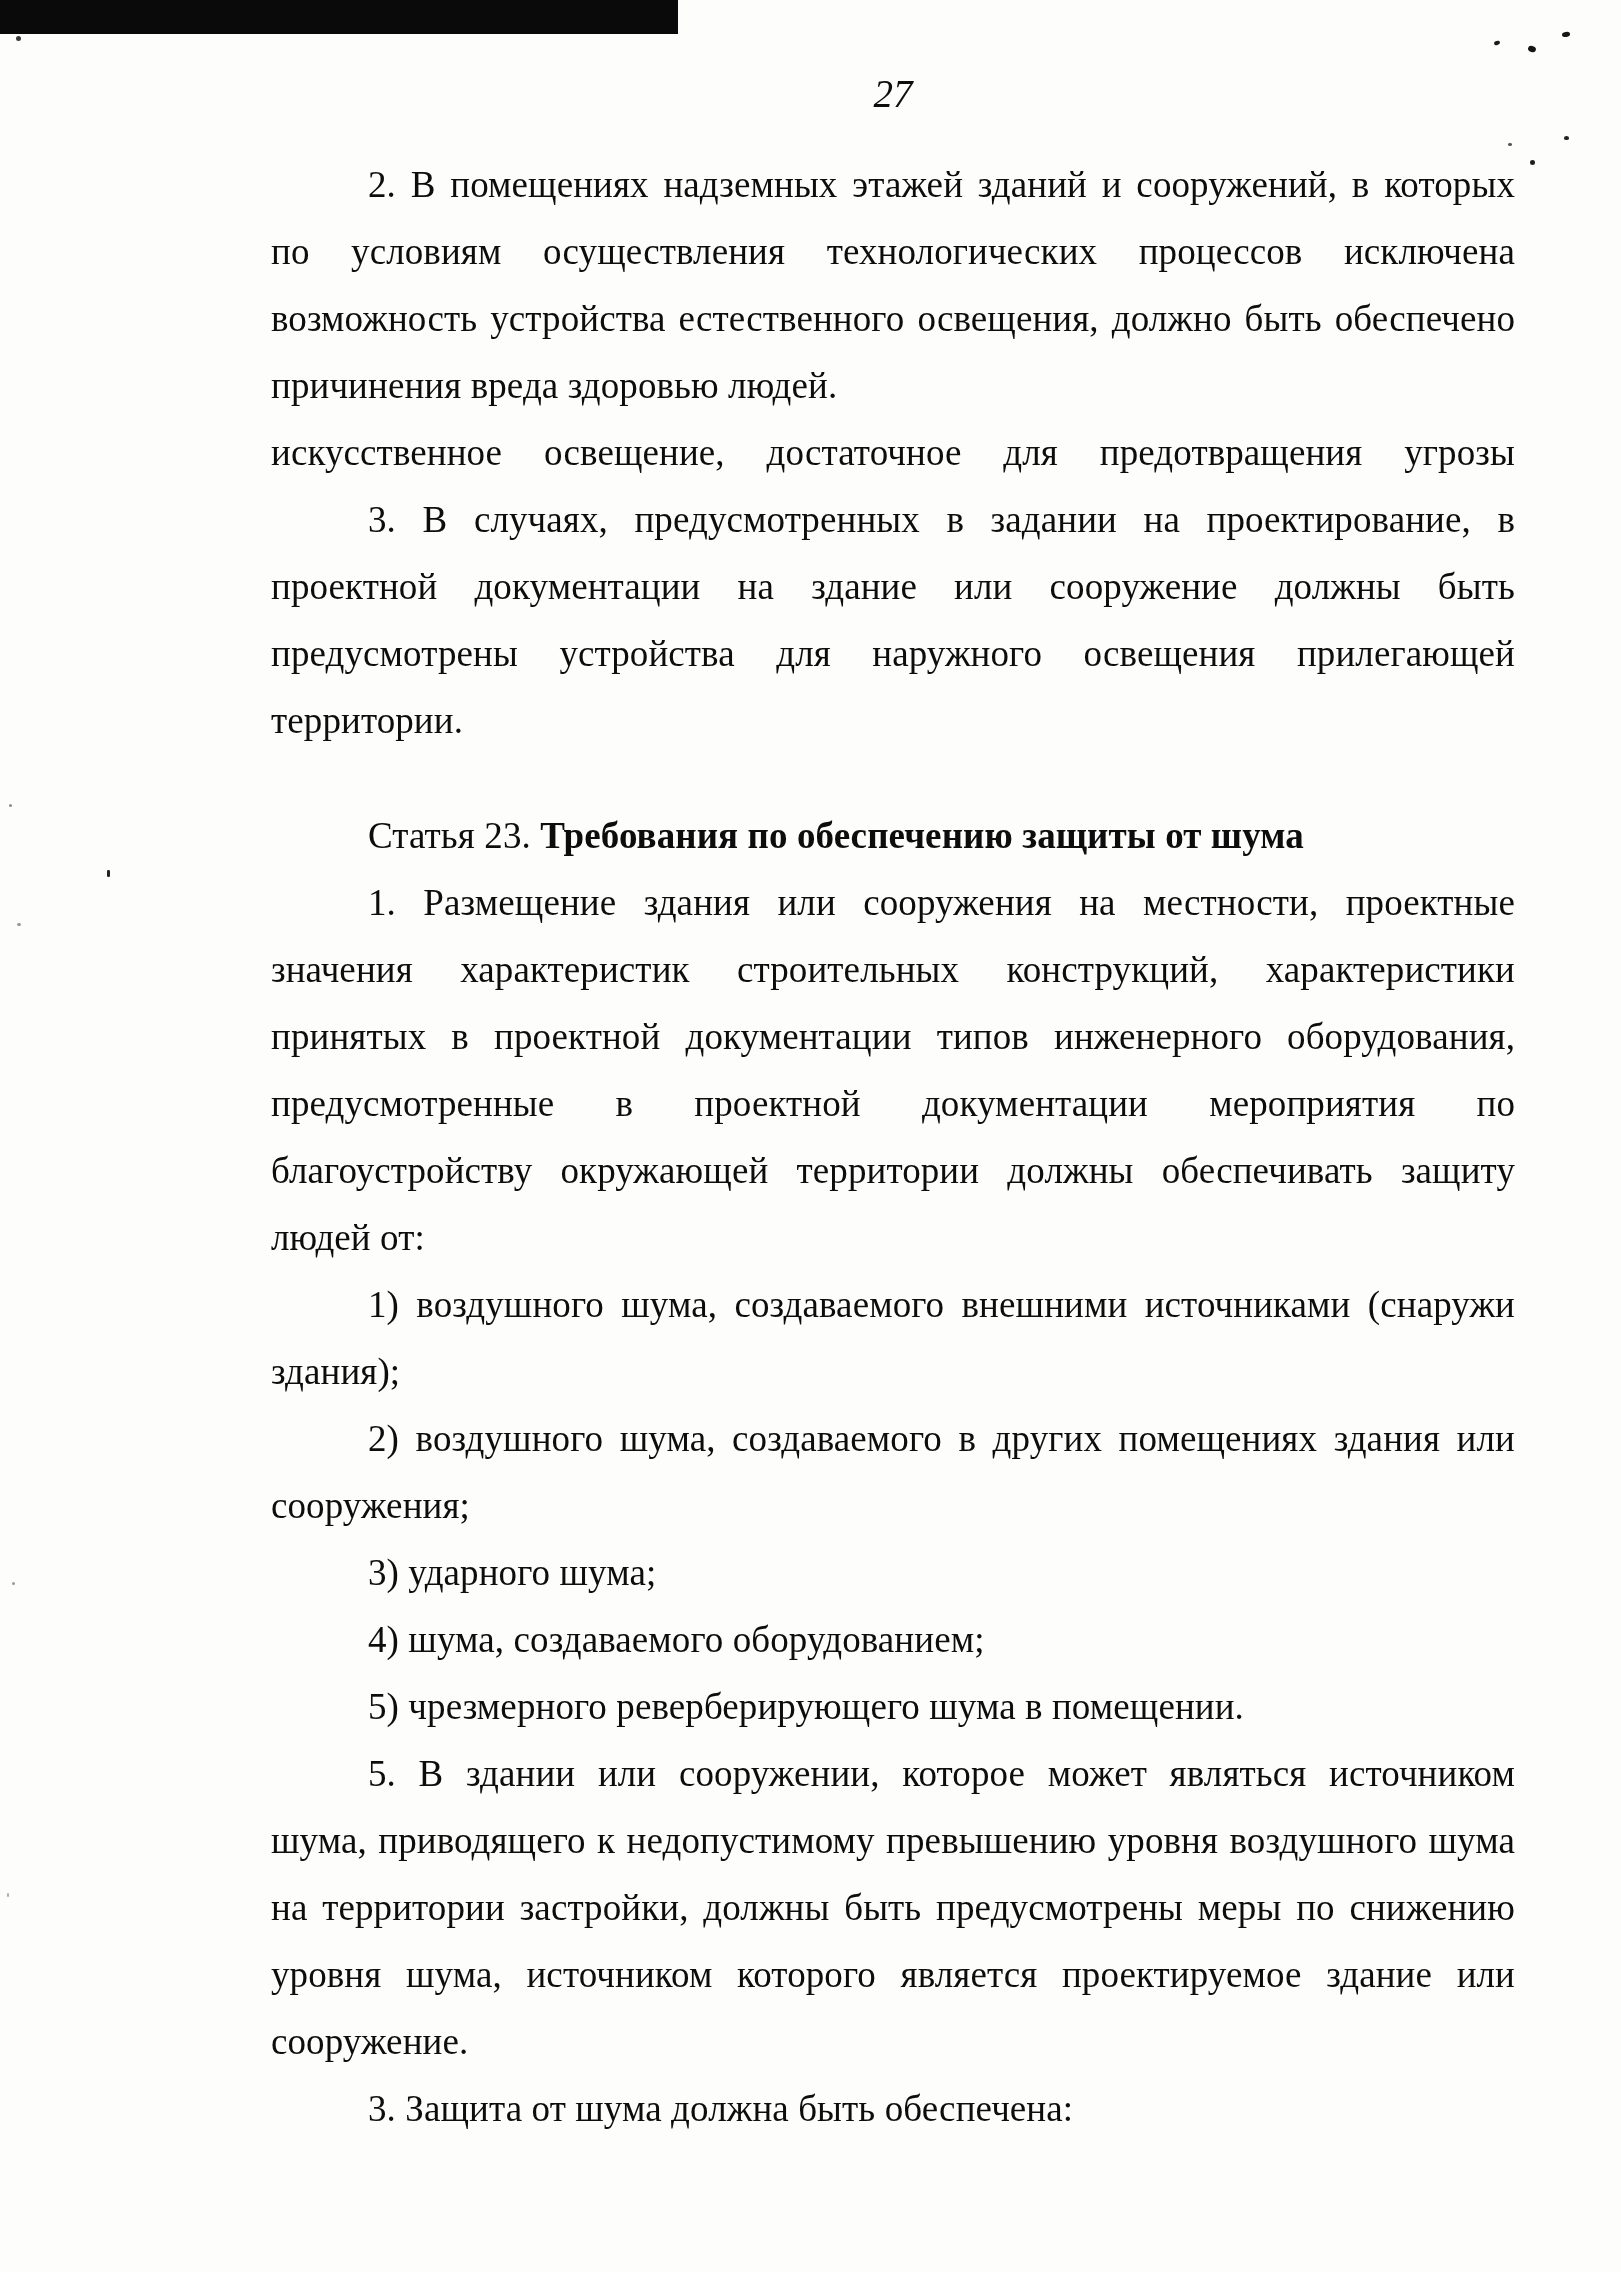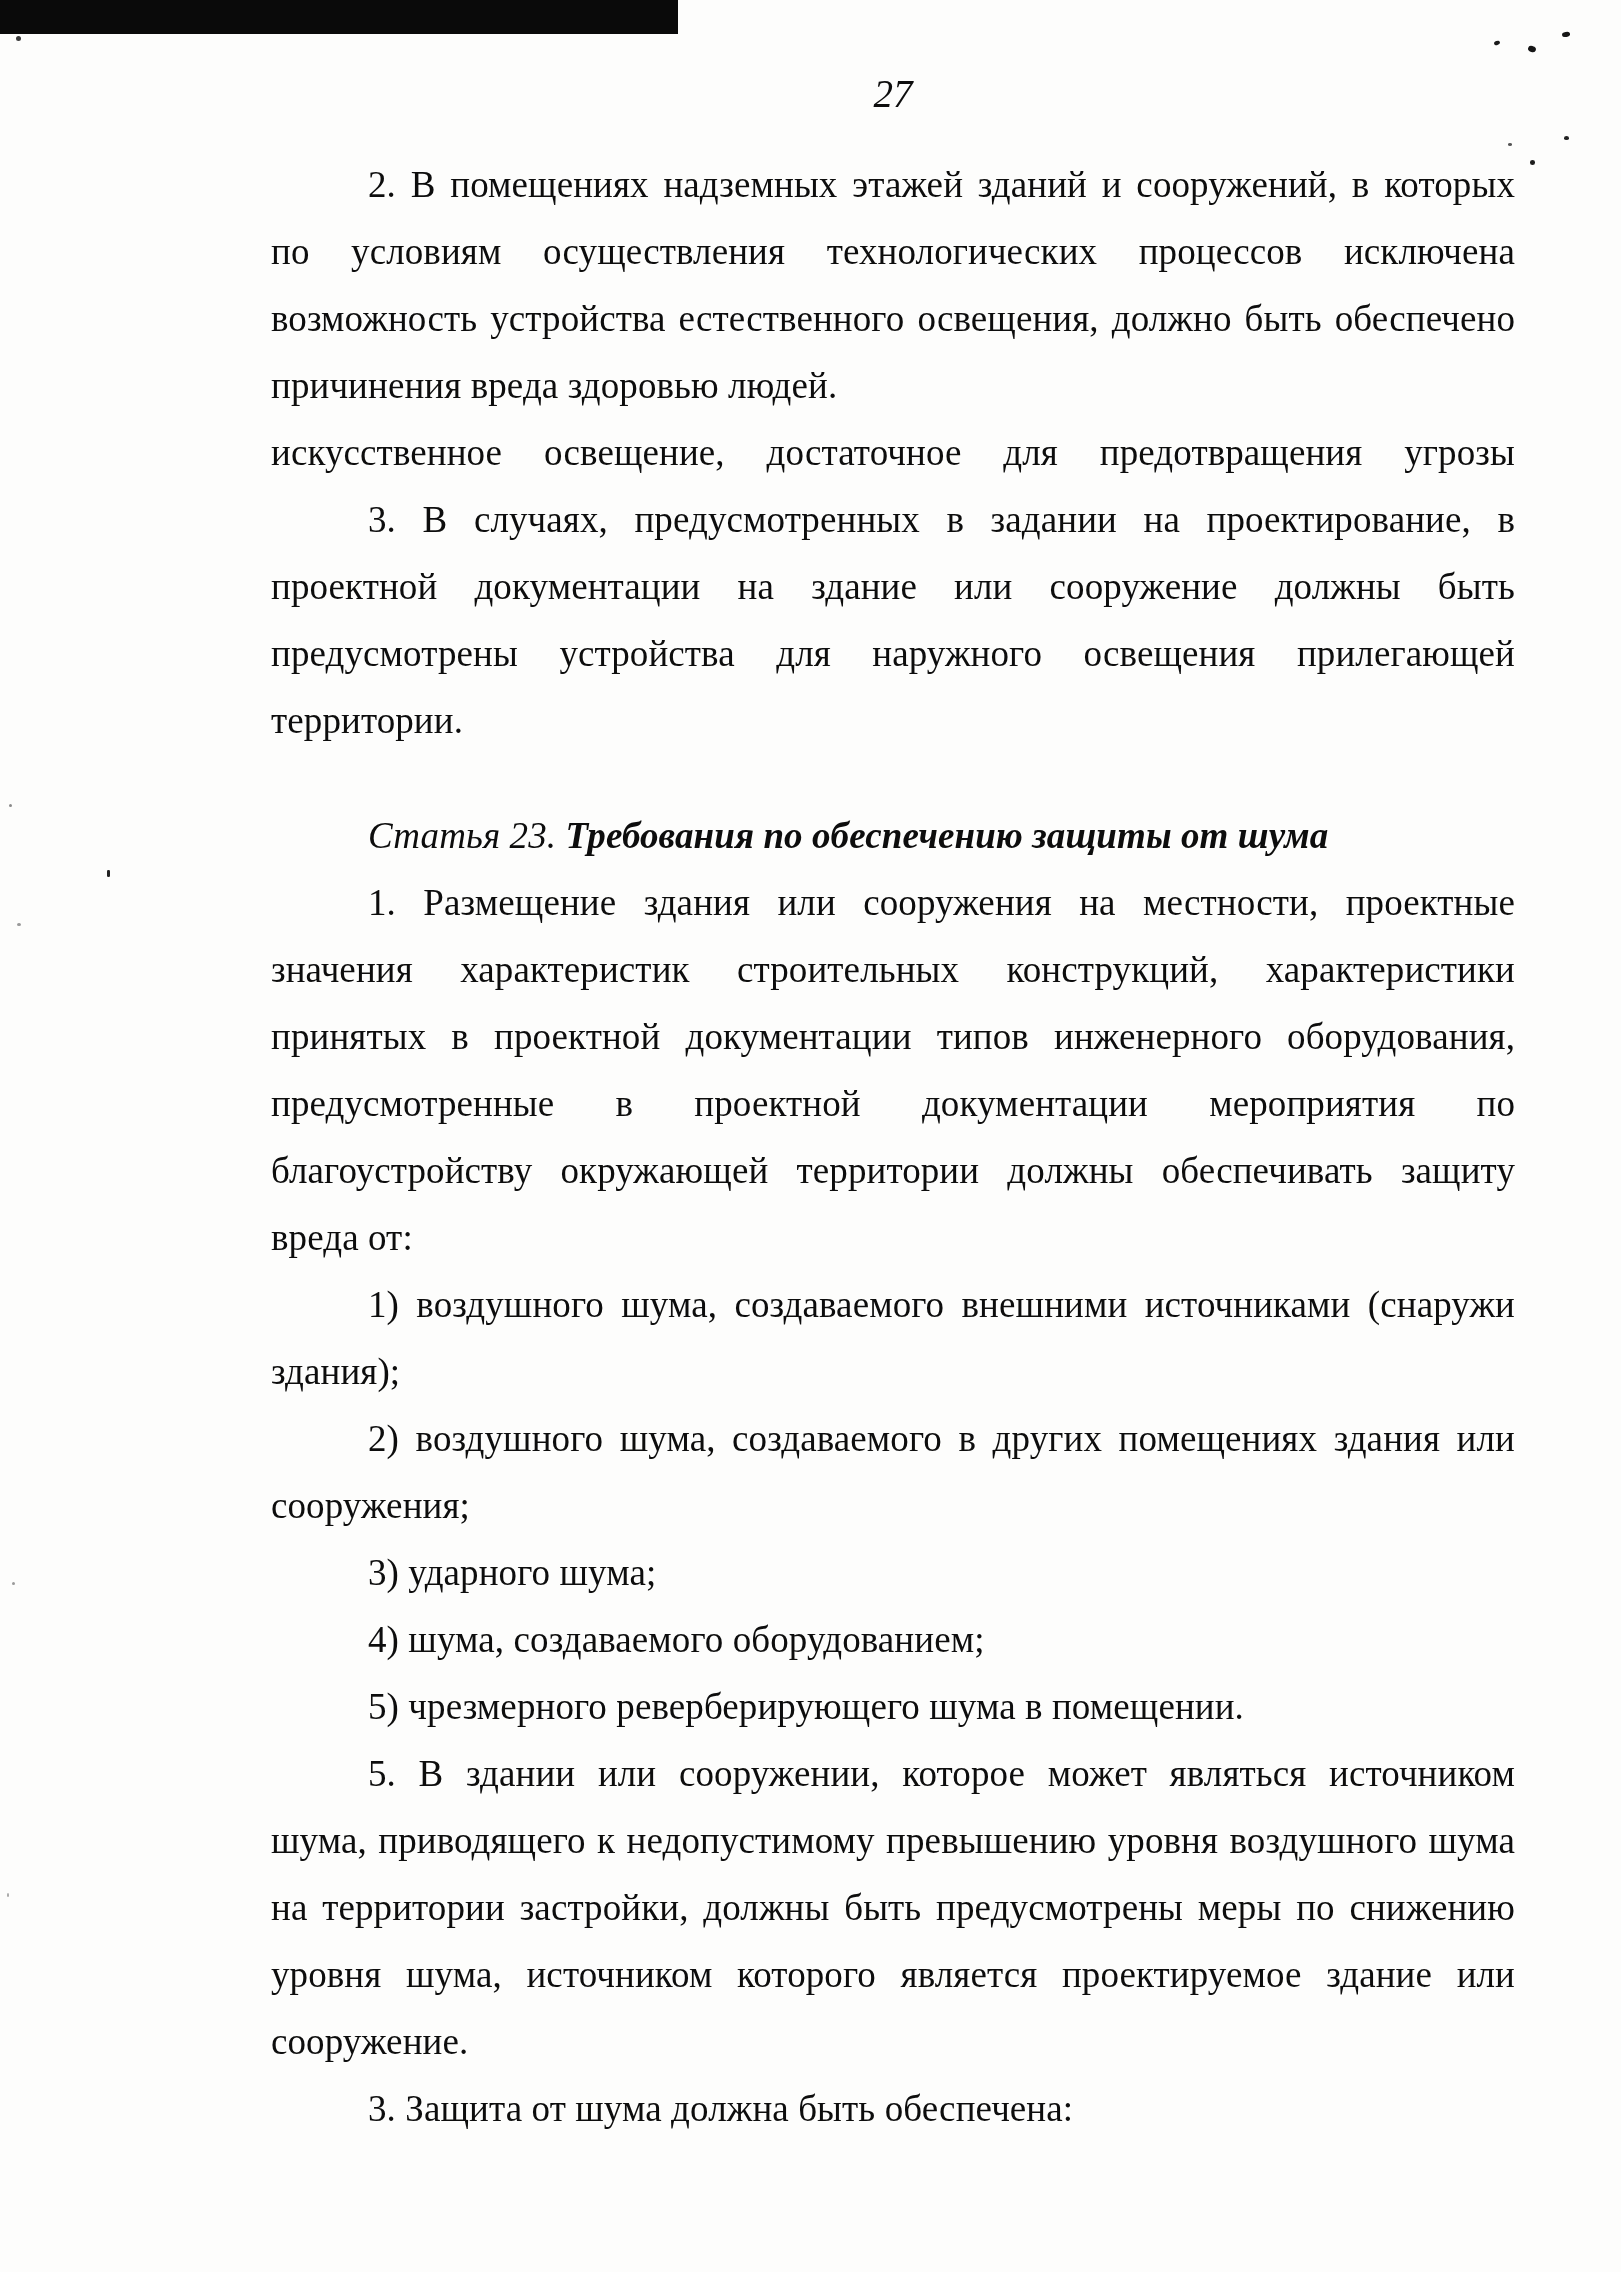--- a/index.html
+++ b/index.html
@@ -30,21 +30,21 @@
 
   .text-block {
     position: absolute; left: 271px; top: 151px; width: 1244px;
     font-size: 37px; line-height: 67px;
     letter-spacing: 0.1px;
   }
   .line { height: 67px; overflow: hidden; }
   .ind  { text-indent: 97px; }
   .just { text-align: justify; text-align-last: justify; }
   .just::after { content: ""; display: inline-block; width: 100%; height: 0; }
-  .heading { margin-top: 48px; font-style: italic; }
+  .heading { margin-top: 48px; }
   .heading .bold { font-weight: bold; }
 </style>
 </head>
 <body>
 
 <div class="scan-band"></div>
 <div class="speck" style="left:1494px;top:41px;width:5.8px;height:3.9px;background:#1b1b1b;transform:rotate(-20deg);"></div>
 <div class="speck" style="left:1528px;top:46px;width:7.8px;height:5.8px;background:#161616;transform:rotate(15deg);"></div>
 <div class="speck" style="left:1562px;top:32px;width:7.8px;height:4.5px;background:#161616;transform:rotate(-10deg);"></div>
 <div class="speck" style="left:1564px;top:136px;width:5.2px;height:3.9px;background:#222222;"></div>
@@ -72,21 +72,21 @@
   <div class="line just">предусмотрены устройства для наружного освещения прилегающей</div>
   <div class="line">территории.</div>
 
   <div class="line ind heading"><span>Статья 23.</span> <span class="bold">Требования по обеспечению защиты от шума</span></div>
 
   <div class="line ind just">1. Размещение здания или сооружения на местности, проектные</div>
   <div class="line just">значения характеристик строительных конструкций, характеристики</div>
   <div class="line just">принятых в проектной документации типов инженерного оборудования,</div>
   <div class="line just">предусмотренные в проектной документации мероприятия по</div>
   <div class="line just">благоустройству окружающей территории должны обеспечивать защиту</div>
-  <div class="line">вреда от:</div>
+  <div class="line">людей от:</div>
 
   <div class="line ind just">1) воздушного шума, создаваемого внешними источниками (снаружи</div>
   <div class="line">здания);</div>
   <div class="line ind just">2) воздушного шума, создаваемого в других помещениях здания или</div>
   <div class="line">сооружения;</div>
   <div class="line ind">3) ударного шума;</div>
   <div class="line ind">4) шума, создаваемого оборудованием;</div>
   <div class="line ind">5) чрезмерного реверберирующего шума в помещении.</div>
 
   <div class="line ind just">5. В здании или сооружении, которое может являться источником</div>

